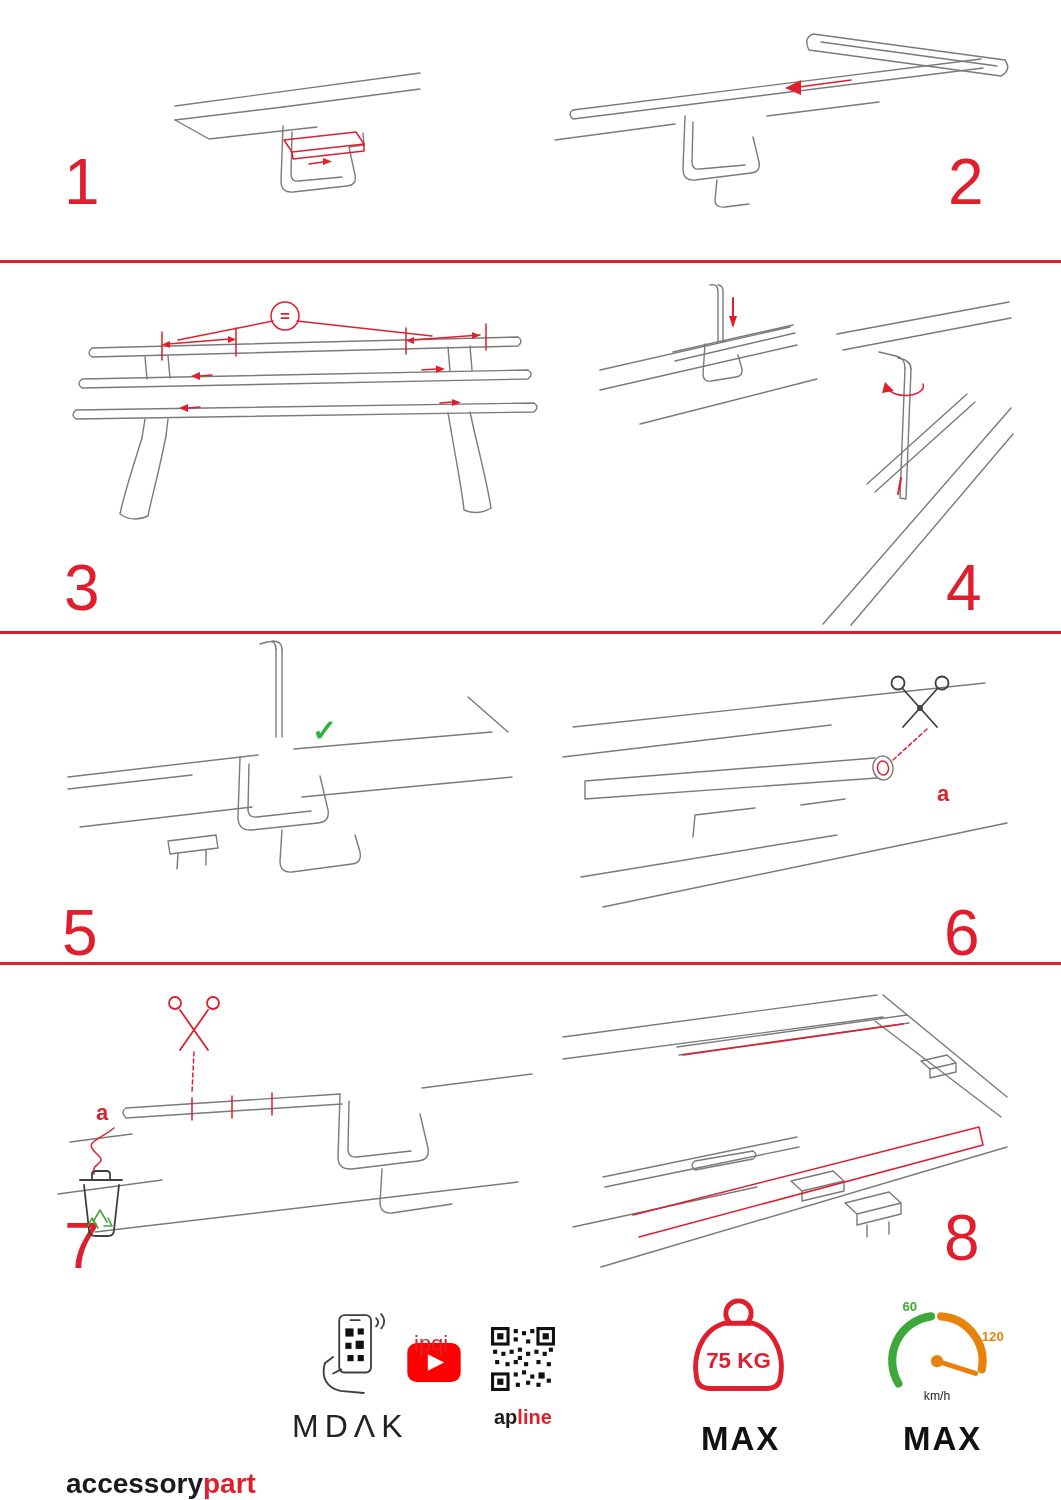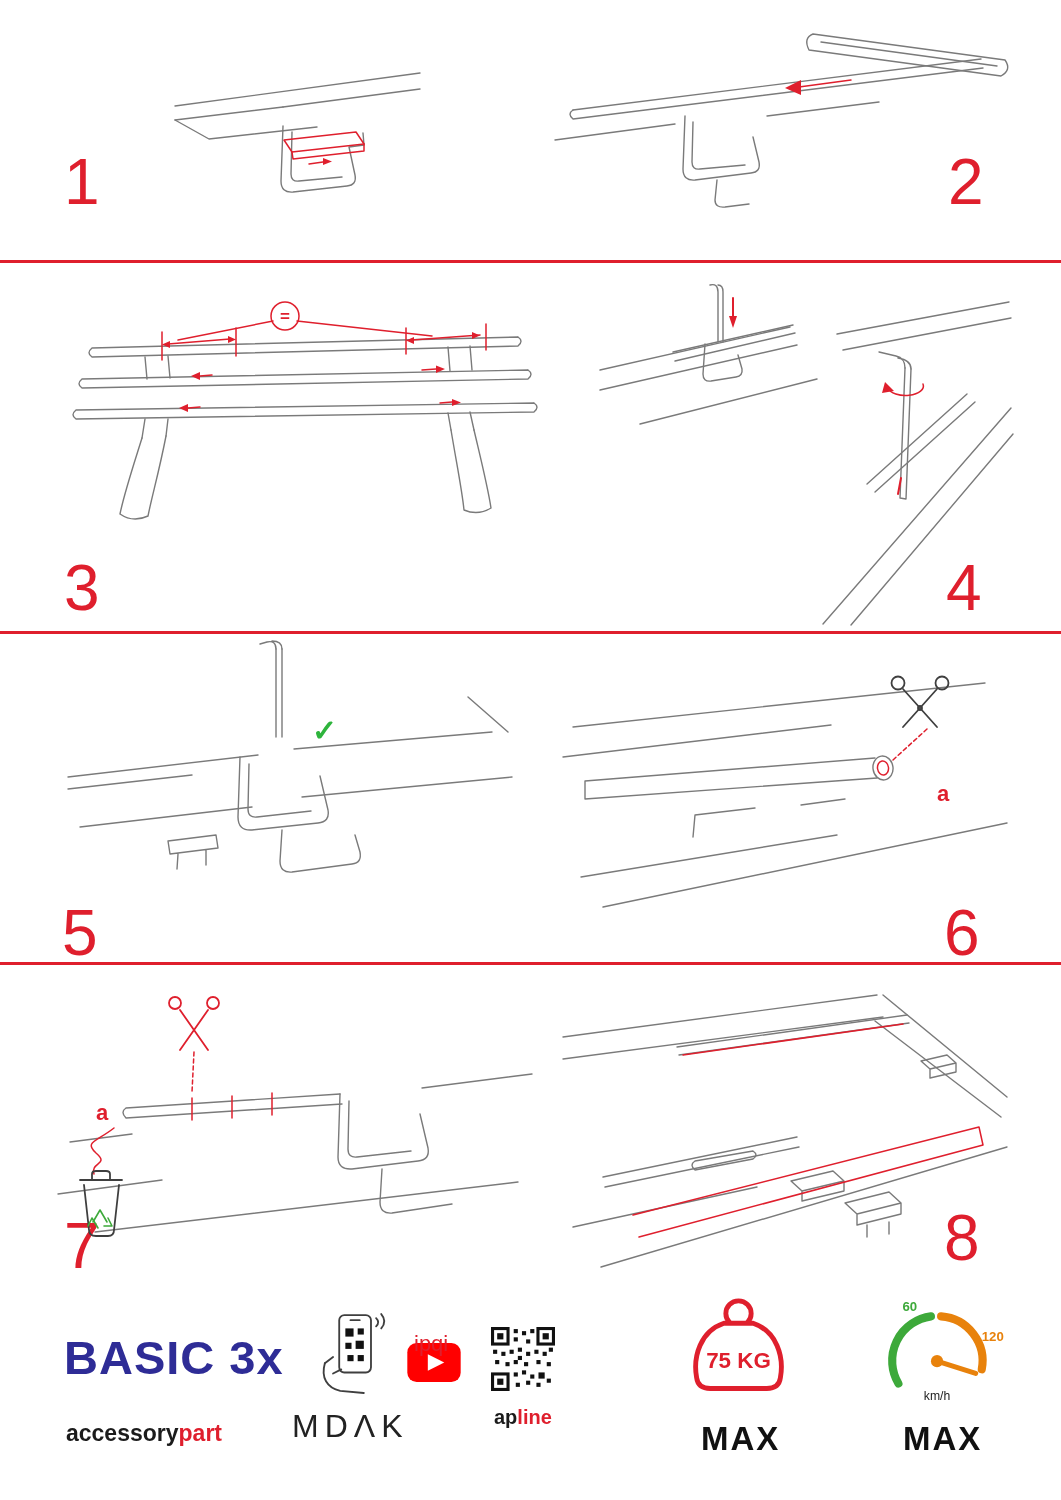--- a/index.html
+++ b/index.html
@@ -14,21 +14,21 @@
   .sk2{stroke:#3f3f3f;stroke-width:1.8;fill:none;stroke-linecap:round;stroke-linejoin:round}
   .rd{stroke:var(--red);stroke-width:1.5;fill:none;stroke-linecap:round;stroke-linejoin:round}
   .rdf{fill:var(--red);stroke:none}
   .rdT{fill:var(--red);font-weight:600;font-family:"Liberation Sans",sans-serif}
   .grT{fill:#2eb43c;font-weight:700;font-family:"Liberation Sans",sans-serif}
   .gr{stroke:#3da93a;stroke-width:1.6;fill:none;stroke-linecap:round;stroke-linejoin:round}
   svg text{font-family:"Liberation Sans",sans-serif}
   .step-num{position:absolute;font-size:64px;line-height:1;color:var(--red);font-weight:400}
   .divider{position:absolute;left:0;width:100%;height:3px;background:var(--red)}
   .product{position:absolute;left:64px;top:1330px;font-size:47px;font-weight:700;color:#2e2c96;letter-spacing:1px}
-  .brand-line{position:absolute;left:66px;top:1420px;font-size:23px;font-weight:700;color:#1b1b1b}
+  .brand-line{position:absolute;left:66px;top:1468px;font-size:28px;font-weight:700;color:#1b1b1b}
   .red{color:var(--red)}
   .mdak{position:absolute;left:292px;top:1408px;font-size:32px;letter-spacing:6px;color:#222;font-weight:500}
   .ipqi{position:absolute;left:414px;top:1331px;font-size:22px;color:var(--red);font-weight:400}
   .apline{position:absolute;left:494px;top:1406px;font-size:20px;font-weight:600;color:#1b1b1b}
   .max-label{position:absolute;font-size:33px;font-weight:600;color:#111;letter-spacing:2px}
 </style>
 </head>
 <body>
 
 <div class="sheet">
@@ -211,21 +211,20 @@
       <path d="M376 86 L402 80 L411 88 L385 94 Z M385 94 L385 103 M411 88 L411 97 M385 103 L411 97"></path>
       <path d="M246 206 L288 196 L299 206 L257 216 Z M257 216 L257 226 M299 206 L299 216 M257 226 L299 216"></path>
       <path d="M300 228 L344 217 L356 228 L312 239 Z M312 239 L312 250 M356 228 L356 239 M312 250 L356 239 M322 250 L322 262 M344 247 L344 259"></path>
     </g>
     <g class="rd">
       <path d="M138 80 L358 49"></path>
       <path d="M88 240 L434 152 M94 262 L438 170 M434 152 L438 170"></path>
     </g>
   </svg>
 
-  <div class="product">BASIC 3x</div>
   <div class="brand-line">
     <span>accessory</span><span class="red">part</span>
   </div>
 
   <svg class="art" style="left:312px;top:1312px;width:78px;height:82px" viewBox="0 0 75 80">
     <g class="sk2">
       <rect x="26" y="3" width="31" height="56" rx="5" fill="#fff"></rect>
       <path d="M37 8 L46 8"></path>
       <path d="M12 50 C8 64 14 74 27 77 L50 79"></path>
       <path d="M12 50 L20 44 M20 60 L28 56"></path>

